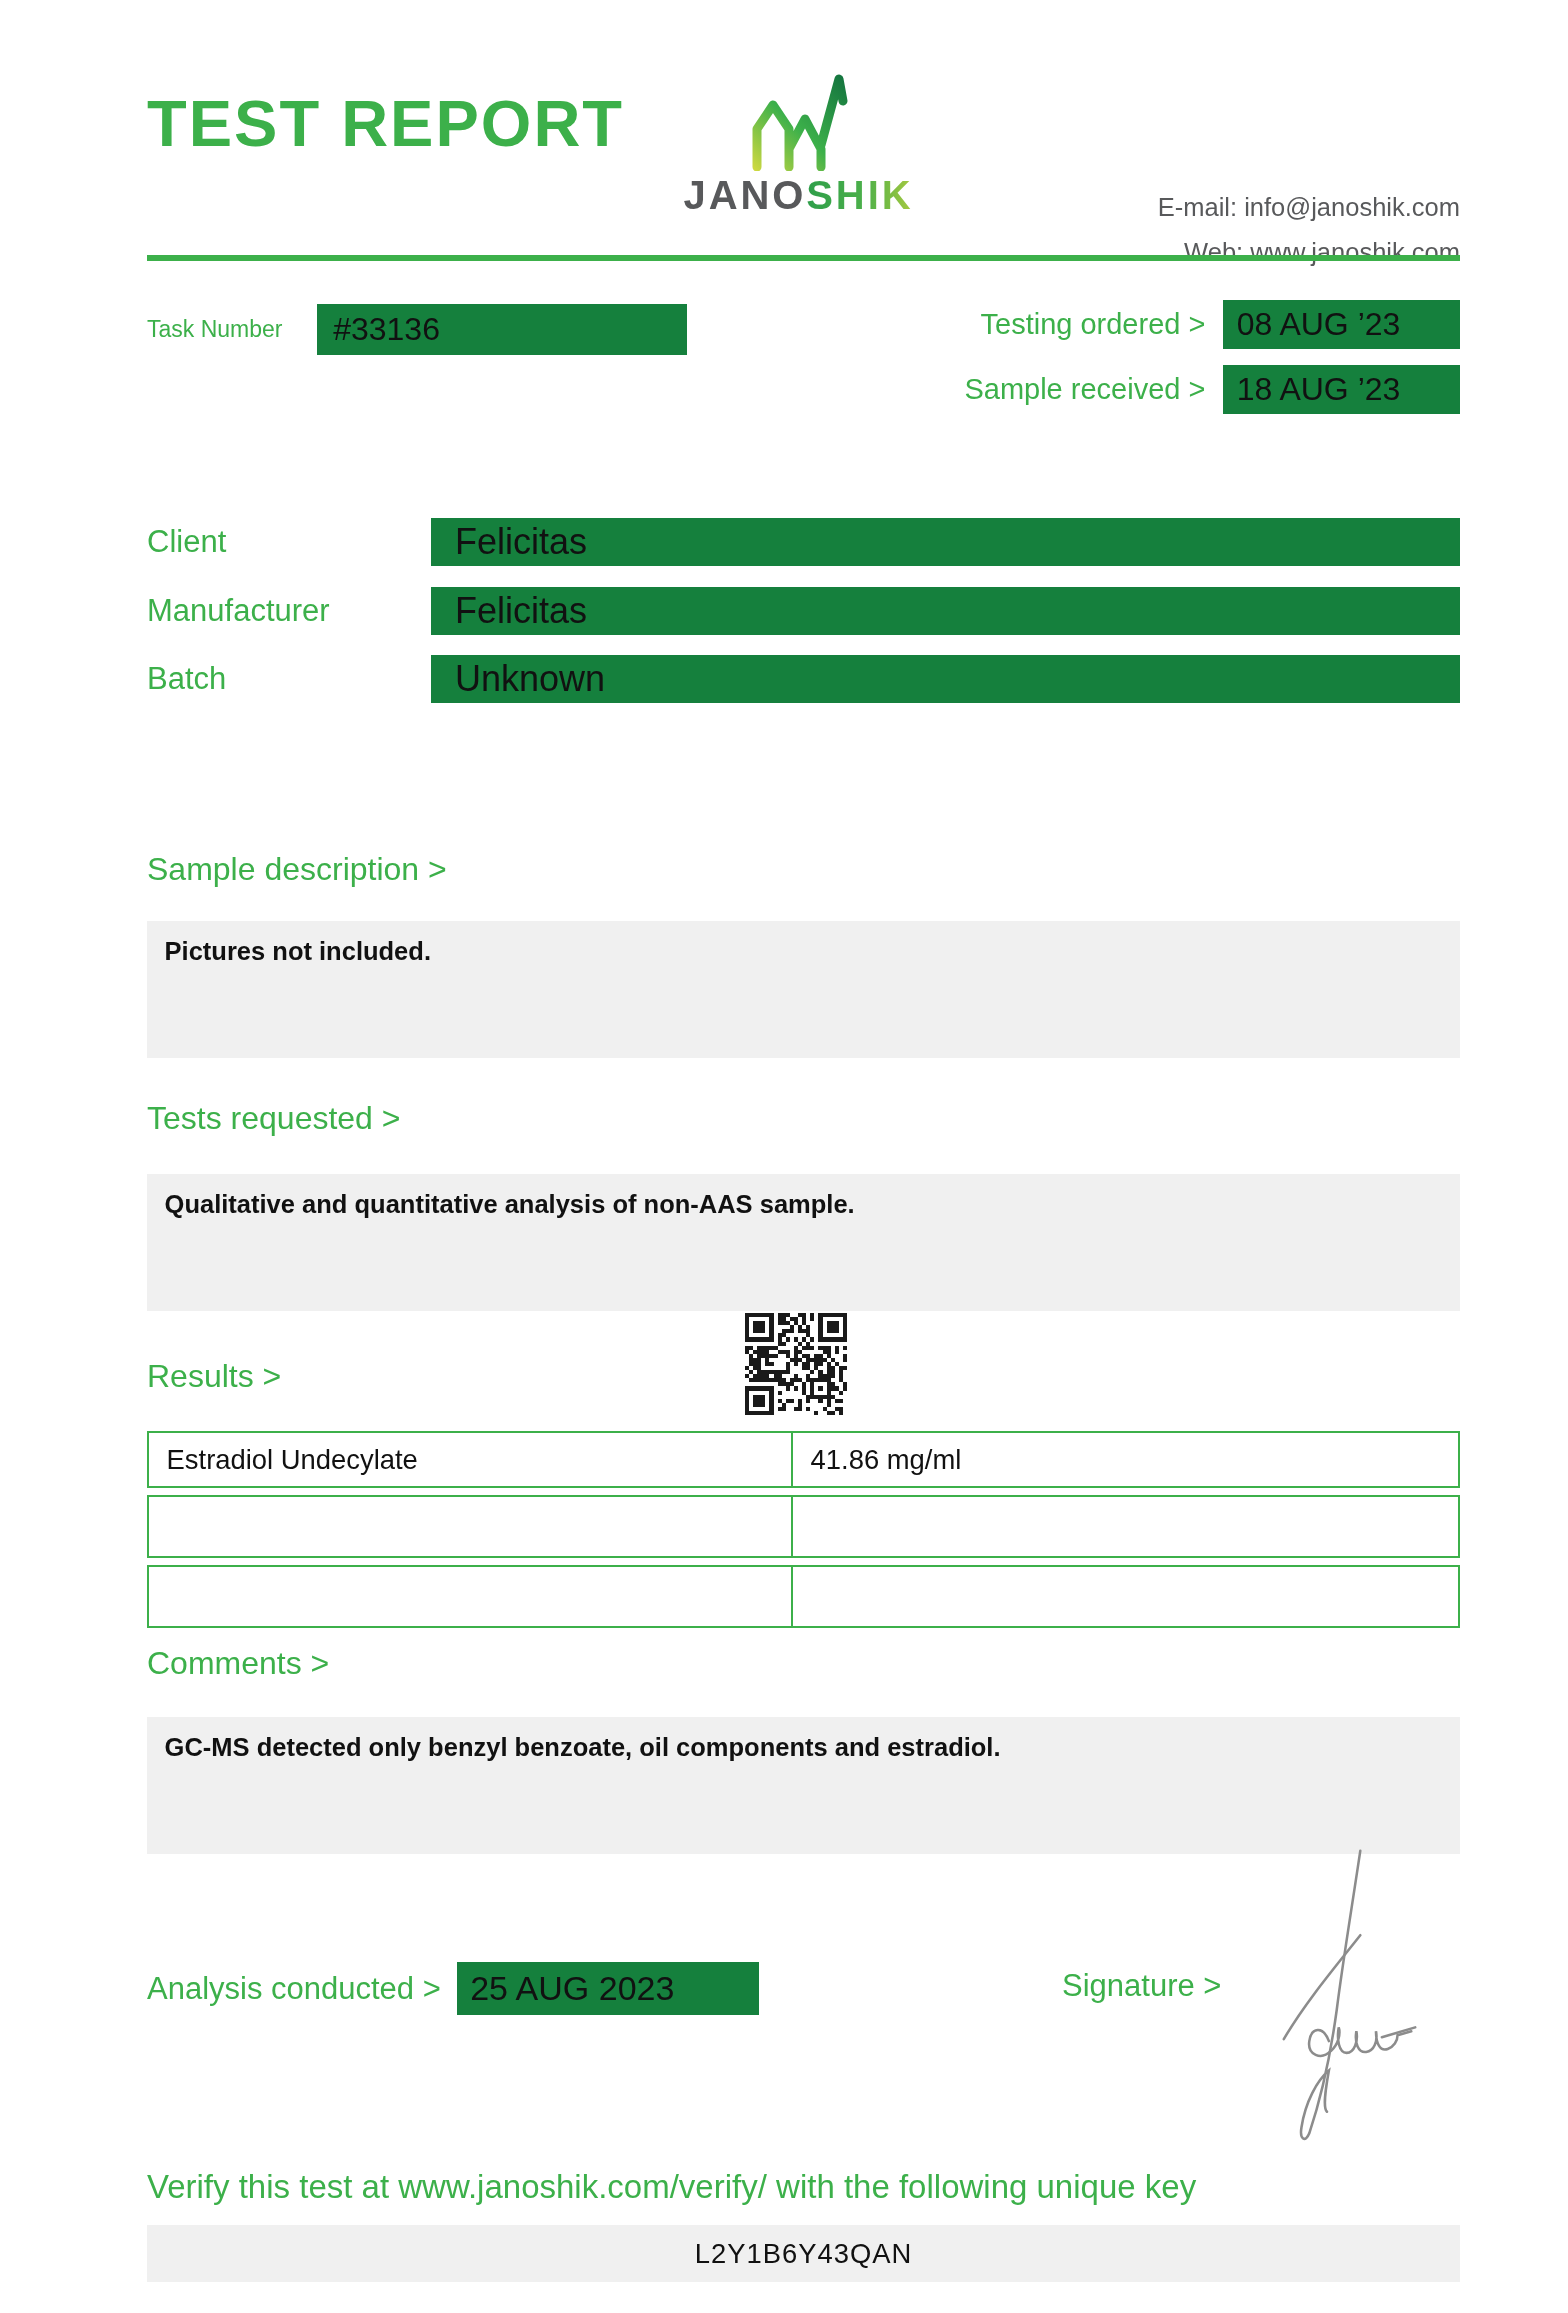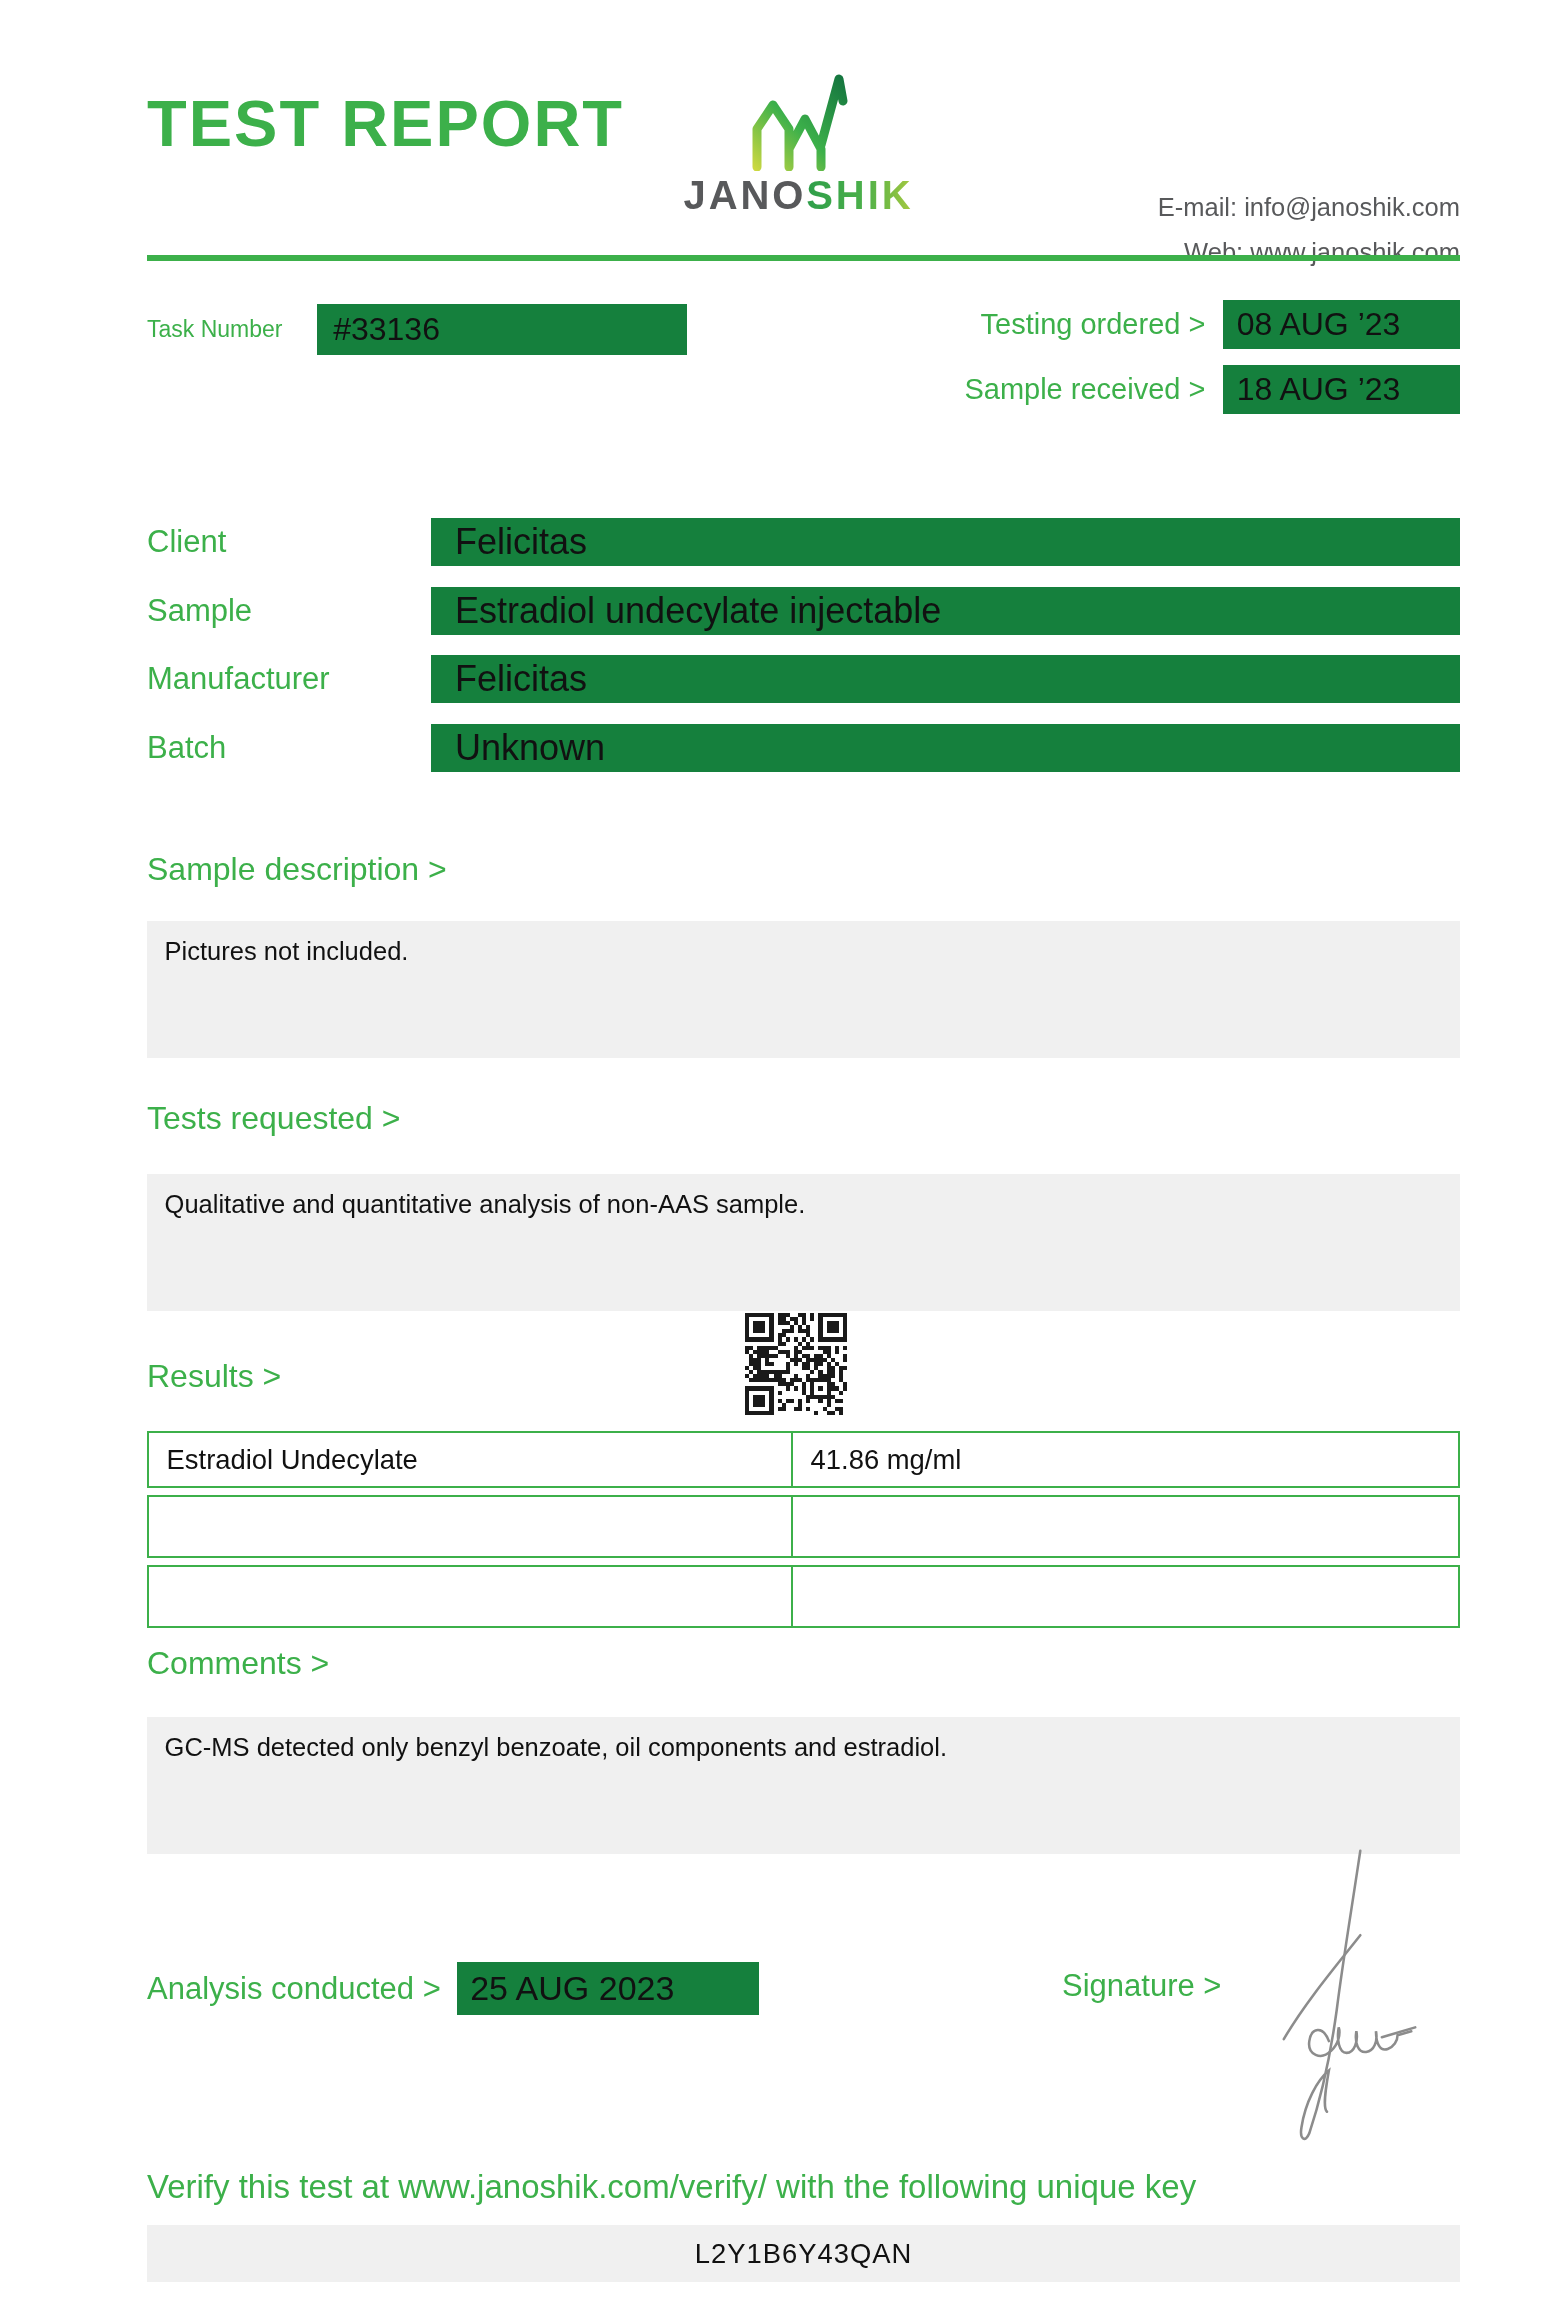--- a/index.html
+++ b/index.html
@@ -54,21 +54,21 @@
   
   .info-rows { position:absolute; left:147px; top:518px; width:1313px; }
   .info-row { display:flex; margin-bottom:20.6px; height:48px; }
   .info-row .green-label { width:284px; font-size:31px; line-height:48px; flex:0 0 auto; }
   .info-row .value-box { flex:1; font-size:36px; padding-left:24px;text-align:right; }
 
   
   .section-heading { position:absolute; left:147px; font-size:32px; font-weight:500; color:#3cb04a; }
   .gray-panel {
     position:absolute; left:147px; width:1313px; background:#f0f0f0;
-    color:#111; font-size:25.5px; font-weight:400; padding:15.7px 17.6px;
+    color:#111; font-size:25.5px; font-weight:700; padding:15.7px 17.6px;
   }
   .h-sample-desc { top:851px; }
   .p-sample-desc { top:921px; height:137px; }
   .h-tests { top:1100px; }
   .p-tests { top:1174px; height:137px; }
   .h-results { top:1358px; }
   .h-comments { top:1645px; }
   .p-comments { top:1717px; height:137px; }
 
   
@@ -144,24 +144,20 @@
     <div class="date-row">
       <span class="green-label">Sample received &gt;</span>
       <span class="value-box">18 AUG ’23</span>
     </div>
   </div>
 
   <div class="info-rows">
     <div class="info-row">
       <span class="green-label">Client</span>
       <span class="value-box">Felicitas</span>
-    </div>
-    <div class="info-row">
-      <span class="green-label">Sample</span>
-      <span class="value-box">Estradiol undecylate injectable</span>
     </div>
     <div class="info-row">
       <span class="green-label">Manufacturer</span>
       <span class="value-box">Felicitas</span>
     </div>
     <div class="info-row">
       <span class="green-label">Batch</span>
       <span class="value-box">Unknown</span>
     </div>
   </div>

